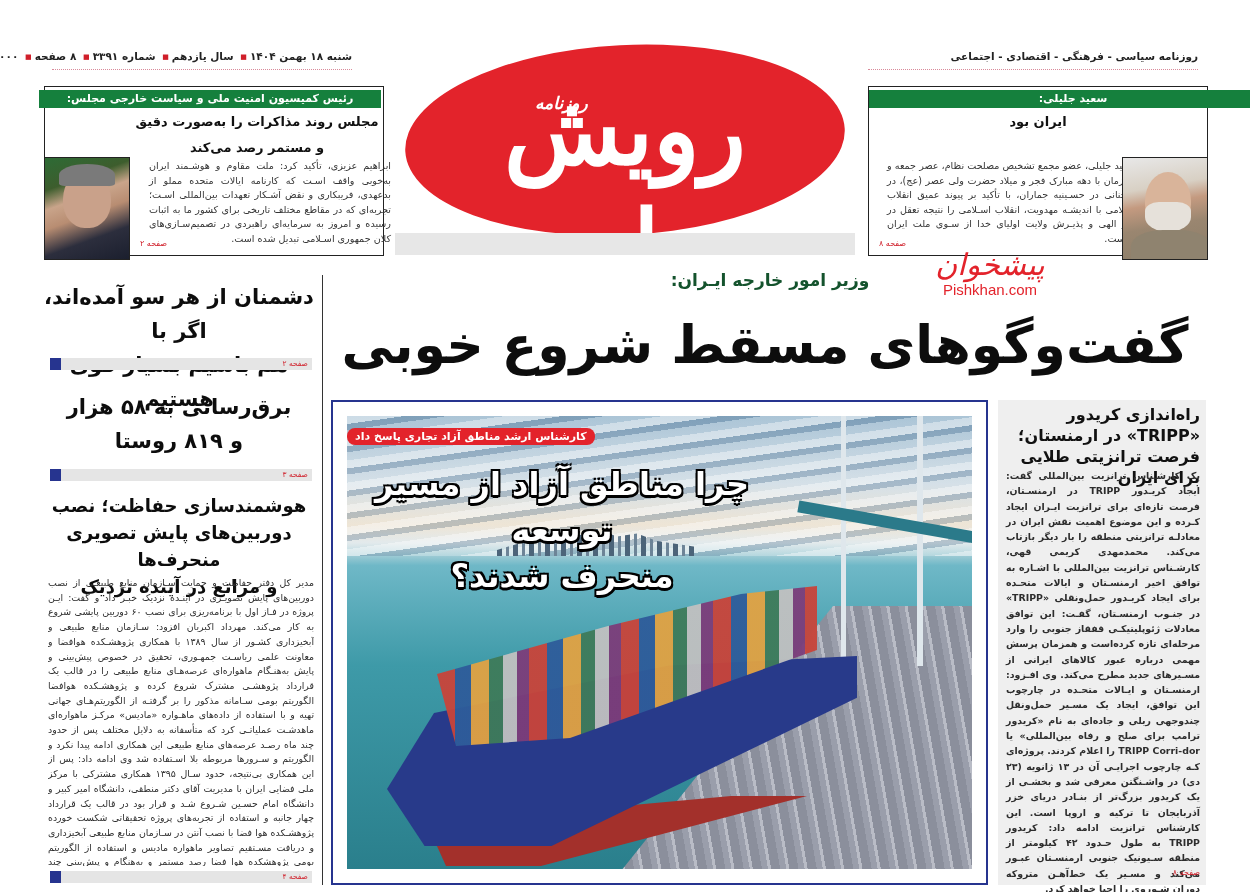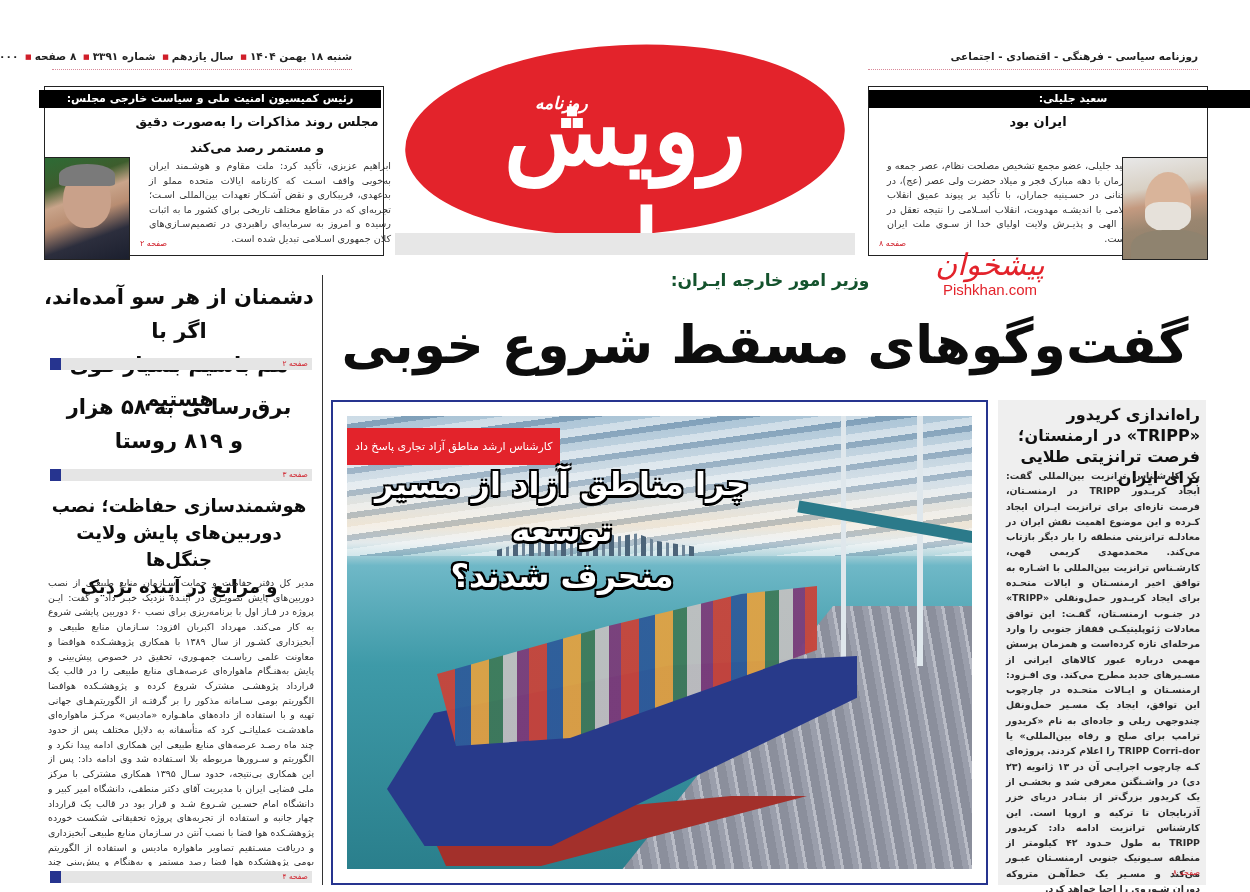--- a/index.html
+++ b/index.html
@@ -38,21 +38,21 @@
     position: absolute; left: 0; top: 188px; width: 460px; text-align: center;
     font-family: "Liberation Serif", serif; font-weight: bold; font-size: 15px;
     color: #c8161f; direction: ltr; line-height: 22px;
   }
 
   
   .side-box {
     position: absolute; top: 86px; height: 170px; border: 1.5px solid #222; background: #fff;
   }
   .side-box .kicker {
-    position: absolute; top: 3px; height: 18px; background: #000000; color: #fff;
+    position: absolute; top: 3px; height: 18px; background: #15803d; color: #fff;
     font-size: 11px; font-weight: bold; text-align: center; line-height: 18px;
   }
   .side-box .title {
     position: absolute; font-size: 13px; font-weight: bold; text-align: center; line-height: 26px; color: #111;
   }
   .side-box .body {
     position: absolute; font-size: 9.6px; line-height: 14.6px; color: #333; text-align: justify; margin-left: 12px;
   }
   .side-box .pageref {
     position: absolute; font-size: 8px; color: #d01f2a;
@@ -123,21 +123,21 @@
   .dock { position: absolute; left: 270px; top: 190px; width: 360px; height: 270px;
     background: repeating-linear-gradient(80deg, #9a9eab 0 6px, #b9bcc6 6px 9px, #8b8f9c 9px 18px);
     clip-path: polygon(60% 0, 78% 0, 100% 0, 100% 100%, 0 100%); }
   .crane { position: absolute; left: 460px; top: 0; width: 170px; height: 250px;
     background:
       linear-gradient(90deg, transparent 0 20%, #dfe7ec 20% 23%, transparent 23% 65%, #dfe7ec 65% 68%, transparent 68%);
   }
   .crane-arm { position: absolute; left: 450px; top: 100px; width: 180px; height: 12px; background: #2b7a8a; transform: rotate(10deg); }
   .photo-badge {
     position: absolute; left: 0px; top: 12px; background: #e3232b; color: #fff;
-    font-size: 11px; font-weight: normal; padding: 12px 8px; white-space: nowrap;
+    font-size: 11px; font-weight: bold; padding: 2px 8px; white-space: nowrap; border-radius: 8px;
   }
   .photo-title {
     position: absolute; right: 200px; top: 45px; width: 420px; text-align: center;
     font-size: 32px; font-weight: bold; color: #fff; line-height: 46px;
     text-shadow: -2px -2px 0 #000, 2px -2px 0 #000, -2px 2px 0 #000, 2px 2px 0 #000, 0 3px 0 #000;
   }
 
   
   .right-story {
     position: absolute; left: 998px; top: 400px; width: 208px; height: 485px; background: #efefef;
@@ -221,21 +221,21 @@
   <div>برق‌رسانی به ۵۸ هزار</div>
   <div>و ۸۱۹ روستا</div>
 </div>
 <div class="pagebar" style="top:469px;">
   <div class="sq"></div>
   <div class="ref">صفحه ۳</div>
 </div>
 
 <div class="left-story-title" style="top:492px; font-size:18px; line-height:27px;">
   <div>هوشمندسازی حفاظت؛ نصب</div>
-  <div>دوربین‌های پایش ولایت جنگل‌ها</div>
+  <div>دوربین‌های پایش تصویری منحرف‌ها</div>
   <div>و مراتع در آینده نزدیک</div>
 </div>
 <div class="left-body" style="top:576px; height:290px; overflow:hidden;">مدیر کل دفتر حفاظت و حمایت سـازمان منابع طبیعـی از نصب دوربین‌های پایش تصویـری در آینـده نزدیک خبـر داد و گفت: ایـن پروژه در فـاز اول با برنامه‌ریزی برای نصب ۶۰ دوربین پایشی شروع به کار می‌کند. مهرداد اکبریان افزود: سـازمان منابع طبیعی و آبخیزداری کشـور از سال ۱۳۸۹ با همکاری پژوهشـکده هوافضا و معاونت علمی ریاسـت جمهـوری، تحقیق در خصوص پیش‌بینی و پایش به‌هنـگام ماهواره‌ای عرصه‌هـای منابع طبیعی را در قالب یک قرارداد پژوهشـی مشترک شروع کرده و پژوهشـکده هوافضا الگوریتم بومی سـامانه مذکور را بر گرفتـه از الگوریتم‌هـای جهانی تهیه و با استفاده از داده‌های ماهـواره «مادیس» مرکـز ماهواره‌ای ماهدشـت عملیاتـی کرد که متأسفانه به دلایل مختلف پس از حدود چند ماه رصـد عرصه‌های منابع طبیعی این همکاری ادامه پیدا نکرد و الگوریتم و سـرورها مربوطه بلا اسـتفاده شد وی ادامه داد: پس از این همکاری بی‌نتیجه، حدود سـال ۱۳۹۵ همکاری مشترکی با مرکز ملی فضایی ایران با مدیریت آقای دکتر منطقی، دانشگاه امیر کبیر و دانشگاه امام حسـین شـروع شـد و قرار بود در قالب یک قرارداد چهار جانبه و استفاده از تجربه‌های پروژه تحقیقاتی شکست خورده پژوهشـکده هوا فضا با نصب آنتن در سـازمان منابع طبیعی آبخیزداری و دریافت مسـتقیم تصاویر ماهواره مادیس و استفاده از الگوریتم بومی پژوهشکده هوا فضا رصد مستمر و به‌هنگام و پیش‌بینی چند شاخصه عرصه‌های منابع طبیعی با اعتبار ریالی مرکز ملی فضایی و پشتیبانی غیر نقدی سازمان شروع شود که به دلیل کمبود زیر ساخت‌های سازمان و مخالفت برخی مسـوولان وقت سازمان این پروژه هم به نتیجه نرسید.</div>
 <div class="pagebar" style="top:871px;">
   <div class="sq"></div>
   <div class="ref">صفحه ۴</div>
 </div>
 
 <div class="main-photo-frame">
   <div class="main-photo">

